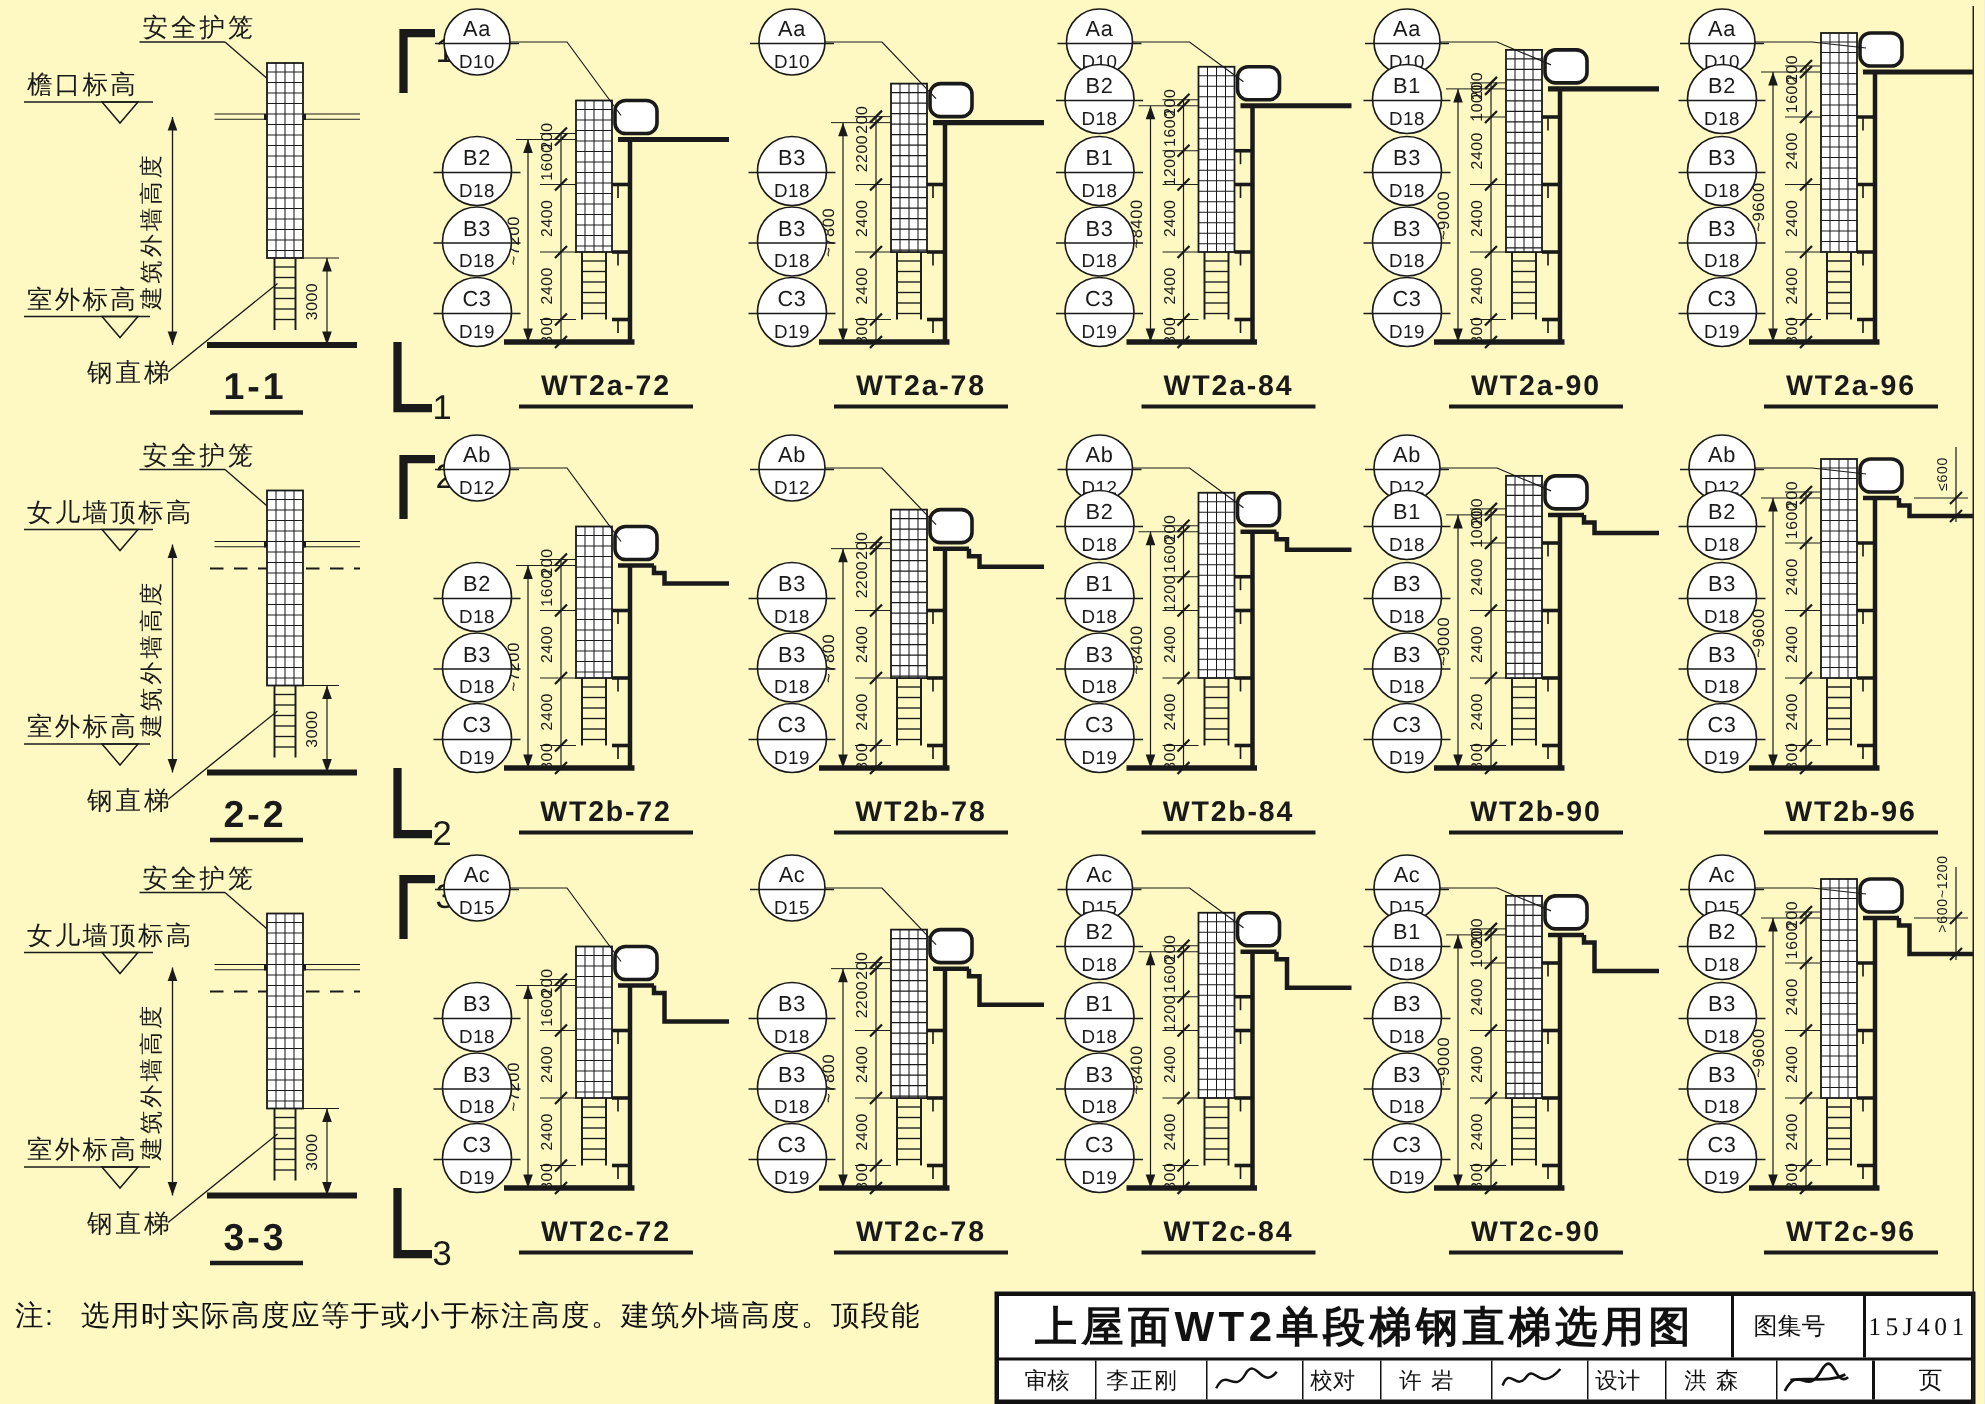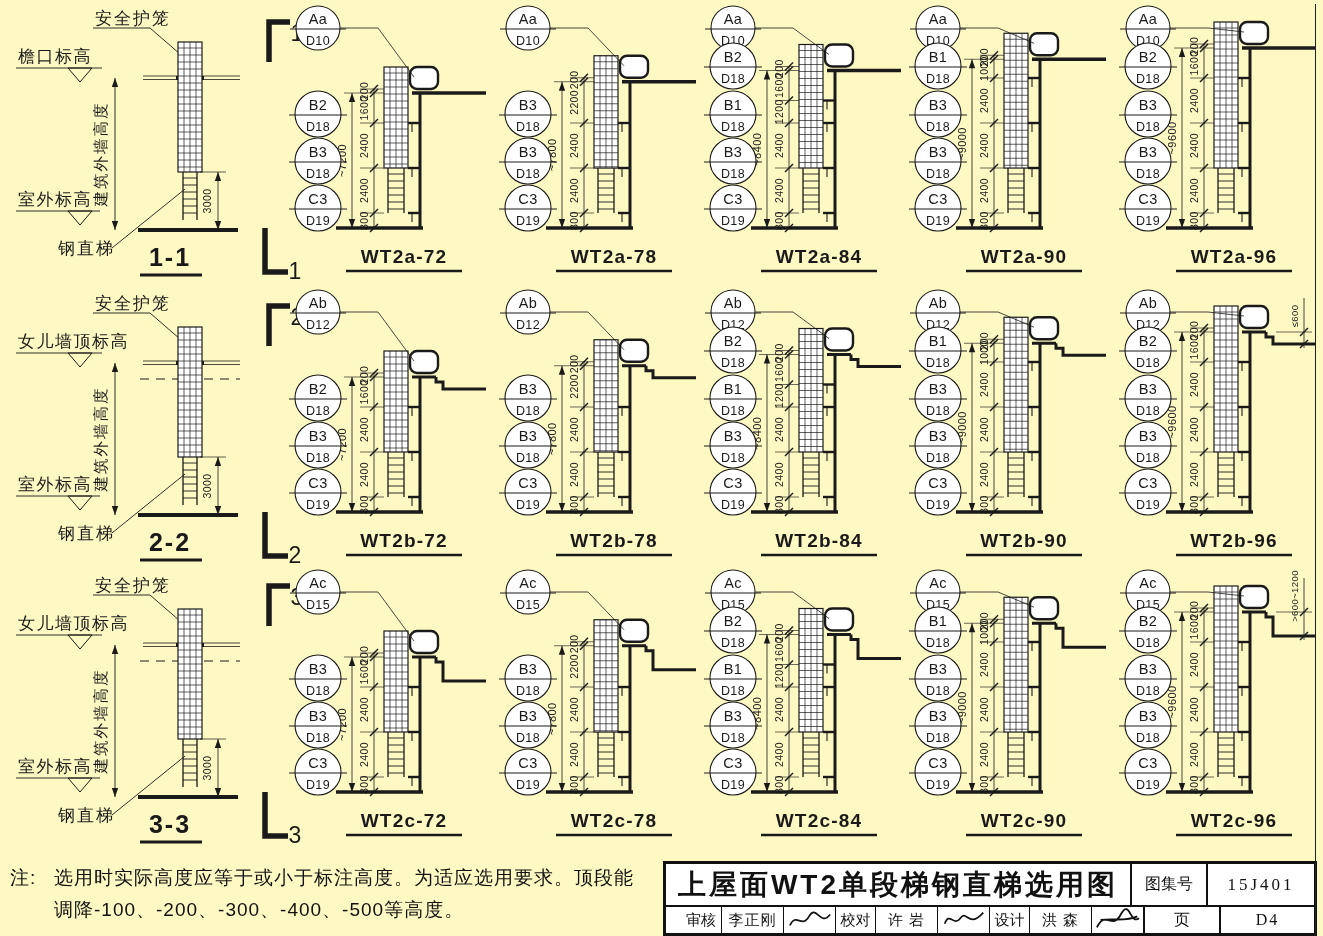--- a/index.html
+++ b/index.html
@@ -8,22 +8,22 @@
   .page svg{position:absolute;overflow:visible;}
   .frame-right{position:absolute;left:1315px;top:4px;width:0;height:932px;border-left:1.6px solid #222;}
   
   .note{position:absolute;left:10px;top:862px;width:645px;display:flex;font-size:19px;line-height:32px;letter-spacing:1px;}
   .note-prefix{flex:0 0 44px;}
   .note-lines div{white-space:nowrap;}
   
   .titleblock{position:absolute;left:663px;top:861px;width:654px;height:75px;border:3px solid #111;box-sizing:border-box;background:#fff;}
   .tb-row{display:flex;box-sizing:border-box;}
   .tb-top{height:43px;border-bottom:2px solid #111;}
-  .tb-bottom{height:26px;padding-left:15px;}
-  .tb-cell{box-sizing:border-box;display:flex;align-items:center;justify-content:center;overflow:hidden;}
+  .tb-bottom{height:26px;}
+  .tb-cell{box-sizing:border-box;display:flex;align-items:center;justify-content:center;overflow:hidden;margin-left:12px;}
   .tb-title{flex:0 0 464px;font-size:28px;font-weight:bold;letter-spacing:3px;}
   .tb-lbl{flex:0 0 76px;font-size:16px;border-left:2px solid #111;font-family:Liberation Serif, serif;}
   .tb-val{flex:1;font-size:17px;letter-spacing:3px;border-left:2px solid #111;font-family:"Liberation Serif",serif;}
   .tb-role{flex:0 0 40px;font-size:15px;}
   .tb-name{flex:0 0 62px;font-size:15px;border-left:1.5px solid #111;letter-spacing:1px;}
   .tb-sig{flex:0 0 52px;border-left:1.5px solid #111;}
   .tb-bottom .tb-role + .tb-name{border-left:1.5px solid #111;}
   .tb-bottom .tb-role{border-left:1.5px solid #111;}
   .tb-bottom .tb-role:first-child{border-left:none;}
   .tb-pg-lbl{flex:0 0 76px;font-size:16px;border-left:2px solid #111;}
@@ -1705,22 +1705,21 @@
           <text x="40" y="223" text-anchor="middle" font-size="12.5" font-family="Liberation Sans, sans-serif" fill="#1a1a1a" letter-spacing="0.4">D19</text>
         </g>
         <text x="126" y="261" text-anchor="middle" font-size="19" font-family="Liberation Sans, sans-serif" fill="#1a1a1a" font-weight="bold" letter-spacing="1.2">WT2c-96</text>
         <line x1="68" y1="269" x2="184" y2="269" stroke="#1a1a1a" stroke-width="2.6"></line>
       </svg>
     </div>
 
   <div class="note">
     <div class="note-prefix">注:</div>
     <div class="note-lines">
-      <div>选用时实际高度应等于或小于标注高度。为适应选用要求。顶段能</div>
-      <div>调降-100、-200、-300、-400、-500等高度。</div>
+      <div>选用时实际高度应等于或小于标注高度。建筑外墙高度。顶段能</div>
     </div>
   </div>
 
   <div class="titleblock">
     <div class="tb-row tb-top">
       <div class="tb-cell tb-title">上屋面WT2单段梯钢直梯选用图</div>
       <div class="tb-cell tb-lbl">图集号</div>
       <div class="tb-cell tb-val">15J401</div>
     </div>
     <div class="tb-row tb-bottom">

